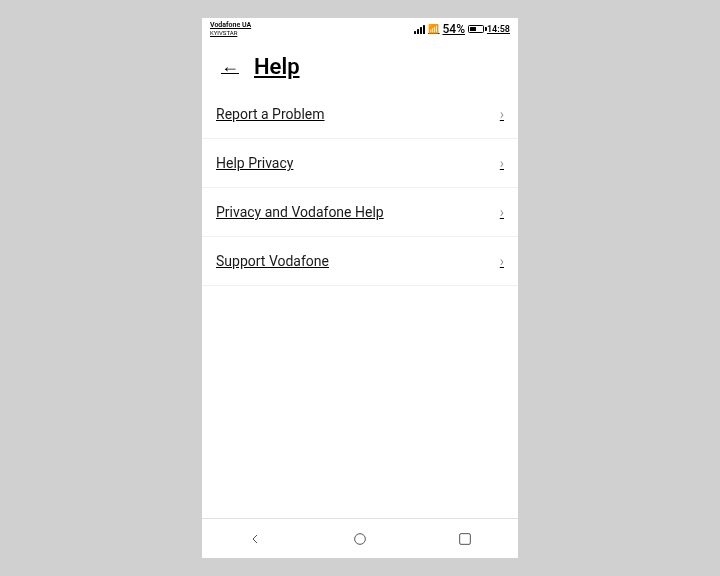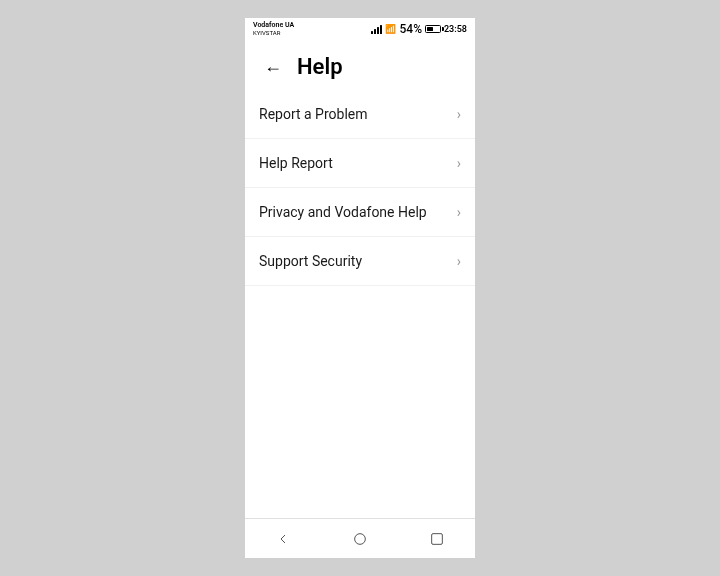--- a/index.html
+++ b/index.html
@@ -8,27 +8,28 @@
       background: #d0d0d0;
       display: flex;
       justify-content: center;
       align-items: center;
       width: 720px;
       height: 576px;
       font-family: 'Roboto', Arial, sans-serif;
     }
 
     .phone-frame {
-      width: 230px;
+      width: 316px;
       height: 540px;
       background: #ffffff;
       display: flex;
       flex-direction: column;
       overflow: hidden;
       position: relative;
+      text-decoration: underline;
     }
 
     
     .status-bar {
       background: #ffffff;
       height: 22px;
       display: flex;
       justify-content: space-between;
       align-items: center;
       padding: 0 8px;
@@ -227,52 +228,52 @@
         <div class="signal-bar" style="height:7px"></div>
         <div class="signal-bar" style="height:9px"></div>
       </div>
       <span class="wifi-icon">📶</span>
       <span style="font-size:12px">54%</span>
       <div class="battery-block">
         <div class="battery-shape">
           <div class="battery-fill"></div>
         </div>
       </div>
-      <span style="font-size:9px;font-weight:600">23:58</span>
+      <span style="font-size:9px;font-weight:600">14:58</span>
     </div>
   </div>
 
   <div class="page-content">
 
     <div class="page-header">
       <div class="back-btn">
         <span class="back-arrow">←</span>
       </div>
       <span class="page-title">Help</span>
     </div>
 
     <div class="menu-list">
 
       <div class="menu-item">
         <span class="menu-item-label">Report a Problem</span>
         <span class="chevron-right">›</span>
       </div>
 
       <div class="menu-item">
-        <span class="menu-item-label">Help Report</span>
+        <span class="menu-item-label">Help Privacy</span>
         <span class="chevron-right">›</span>
       </div>
 
       <div class="menu-item">
         <span class="menu-item-label">Privacy and Vodafone Help</span>
         <span class="chevron-right">›</span>
       </div>
 
       <div class="menu-item">
-        <span class="menu-item-label">Support Security</span>
+        <span class="menu-item-label">Support Vodafone</span>
         <span class="chevron-right">›</span>
       </div>
 
     </div>
 
   </div>
 
   <div class="nav-bar">
     <div class="nav-btn">
       <svg viewBox="0 0 24 24">

